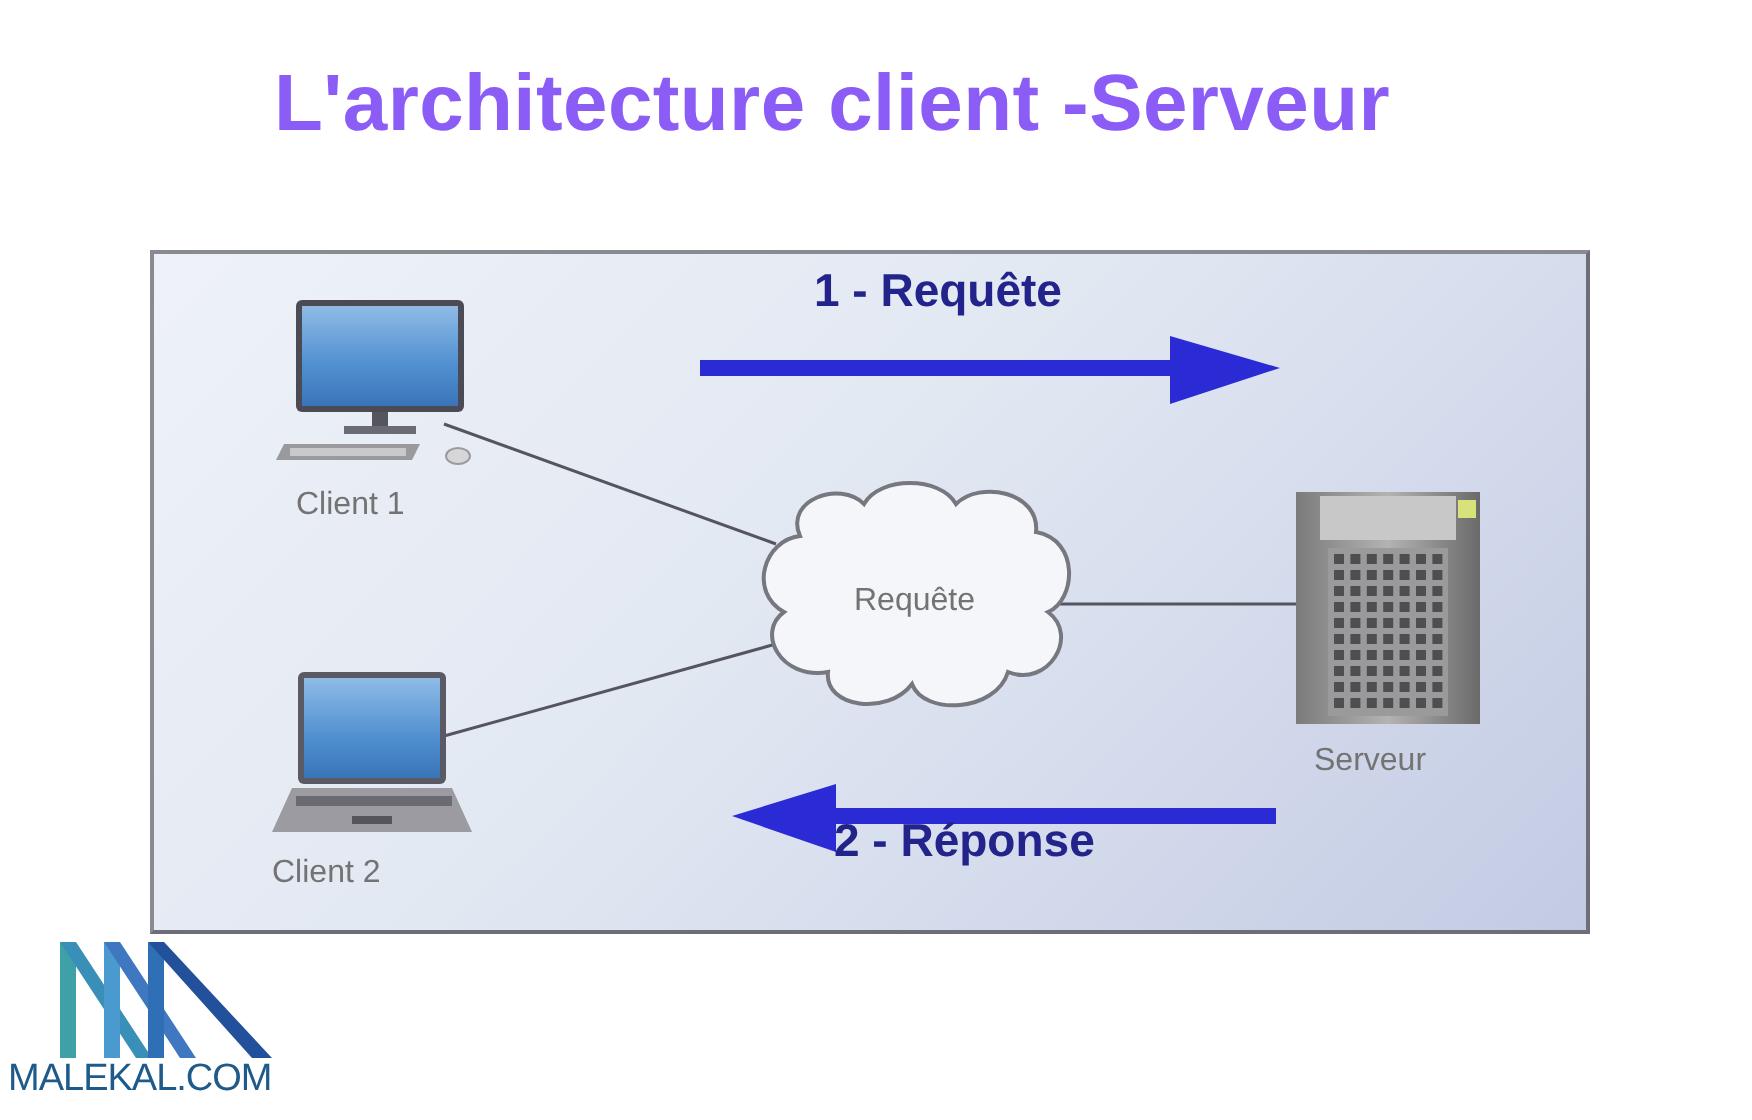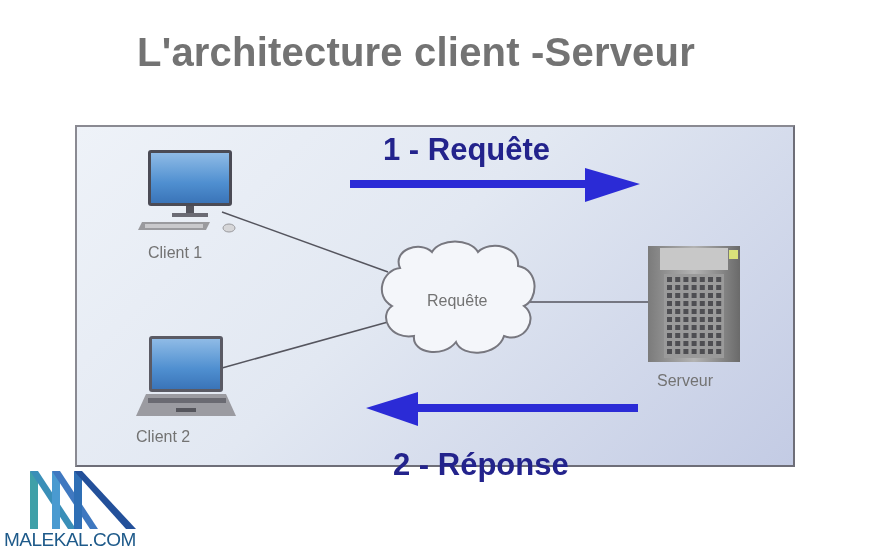--- a/index.html
+++ b/index.html
@@ -1,25 +1,25 @@
 <!DOCTYPE html>
 <html><head>
 <meta charset="utf-8">
 <style>
   html, body { margin:0; padding:0; }
   body { width:876px; height:560px; background:#ffffff; position:relative; overflow:hidden;
          font-family:"Liberation Sans", sans-serif; }
   .title { position:absolute; left:0; top:30px; width:832px; text-align:center;
-           font-size:40px; font-weight:bold; color:#737373; letter-spacing:0.2px; }
+           font-size:40px; font-weight:bold; color:#8b5cf6; letter-spacing:0.2px; }
   .diagram { position:absolute; left:75px; top:125px; width:716px; height:338px;
              border:2px solid #6e6e78; border-left-color:#8a8a92; border-top-color:#8a8a92;
              background:linear-gradient(135deg, #eef2f8 0%, #e2e8f2 45%, #c3cbe4 100%); }
   svg.lines { position:absolute; left:0; top:0; width:876px; height:560px; }
   .lbl { position:absolute; font-size:16px; color:#737373; }
-  .arrow-lbl { position:absolute; font-size:31px; font-weight:bold; color:#23238c; }
+  .arrow-lbl { position:absolute; font-size:23px; font-weight:bold; color:#23238c;margin-left:24px; }
   .logo-text { position:absolute; left:4px; top:529px; font-size:19px; font-weight:normal;
                color:#1e5a8a; letter-spacing:-0.5px; }
 </style>
 </head>
 <body>
 
 <div class="title">L'architecture client -Serveur</div>
 
 <div class="diagram"></div>
 
@@ -161,21 +161,21 @@
       </g>
   </g>
 </svg>
 
 <div class="lbl" style="left:148px;top:244px;">Client 1</div>
 <div class="lbl" style="left:136px;top:428px;">Client 2</div>
 <div class="lbl" style="left:427px;top:292px;">Requête</div>
 <div class="lbl" style="left:657px;top:372px;">Serveur</div>
 
 <div class="arrow-lbl" style="left:383px;top:132px;">1 - Requête</div>
-<div class="arrow-lbl" style="left:393px;top:447px;text-align:right;">2 - Réponse</div>
+<div class="arrow-lbl" style="left:393px;top:407px;text-align:right;">2 - Réponse</div>
 
 <svg style="position:absolute;left:18px;top:465px;" width="150" height="66" viewBox="0 0 150 66">
   <polygon points="12,64 20,64 20,12 12,6" fill="#3fa0a8"></polygon>
   <polygon points="12,6 20,6 58,64 50,64" fill="#3a8fb8"></polygon>
   <polygon points="34,64 42,64 42,12 34,6" fill="#4a9ad0"></polygon>
   <polygon points="34,6 42,6 80,64 72,64" fill="#3f78c0"></polygon>
   <polygon points="56,64 64,64 64,12 56,6" fill="#2f6fb5"></polygon>
   <polygon points="56,6 64,6 118,64 108,64" fill="#23509a"></polygon>
 </svg>
 <div class="logo-text">MALEKAL.COM</div>

